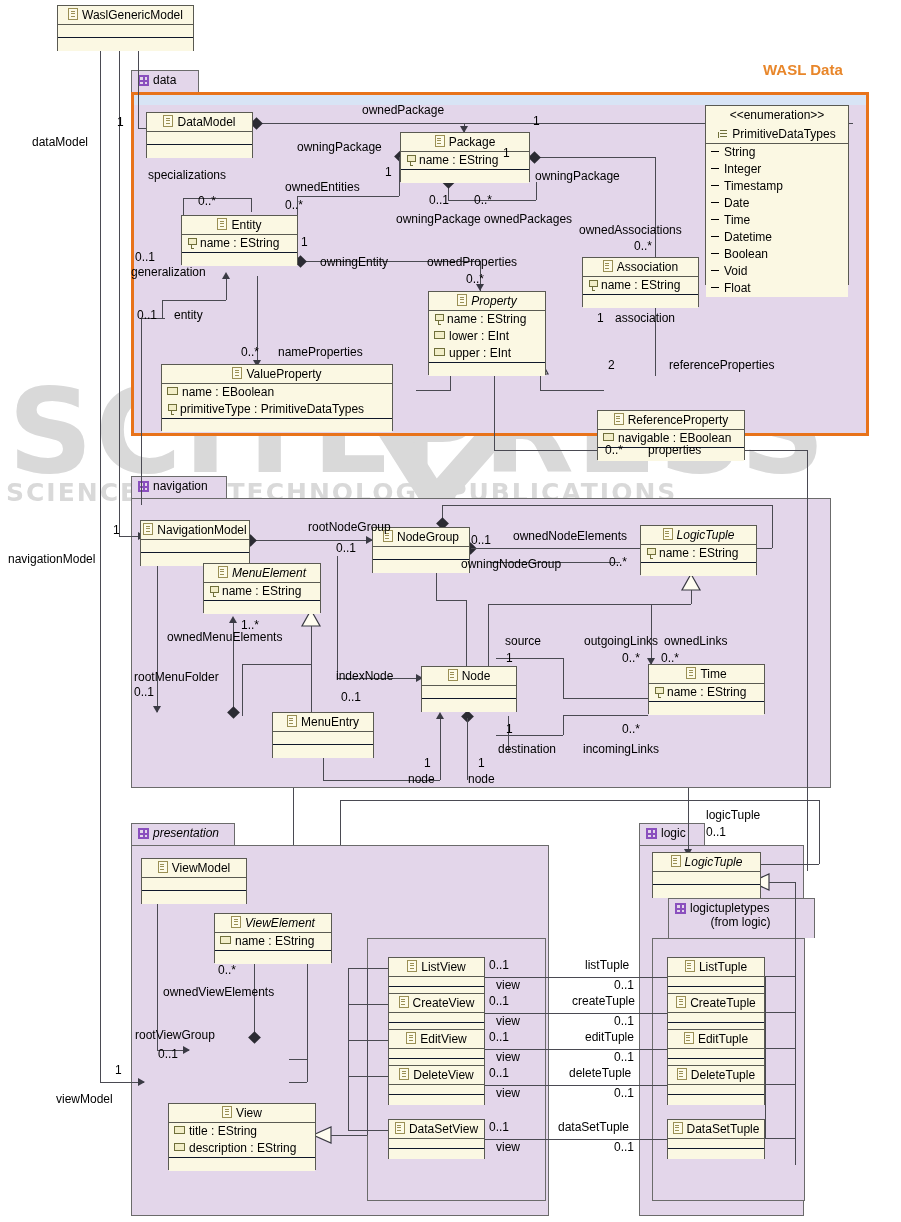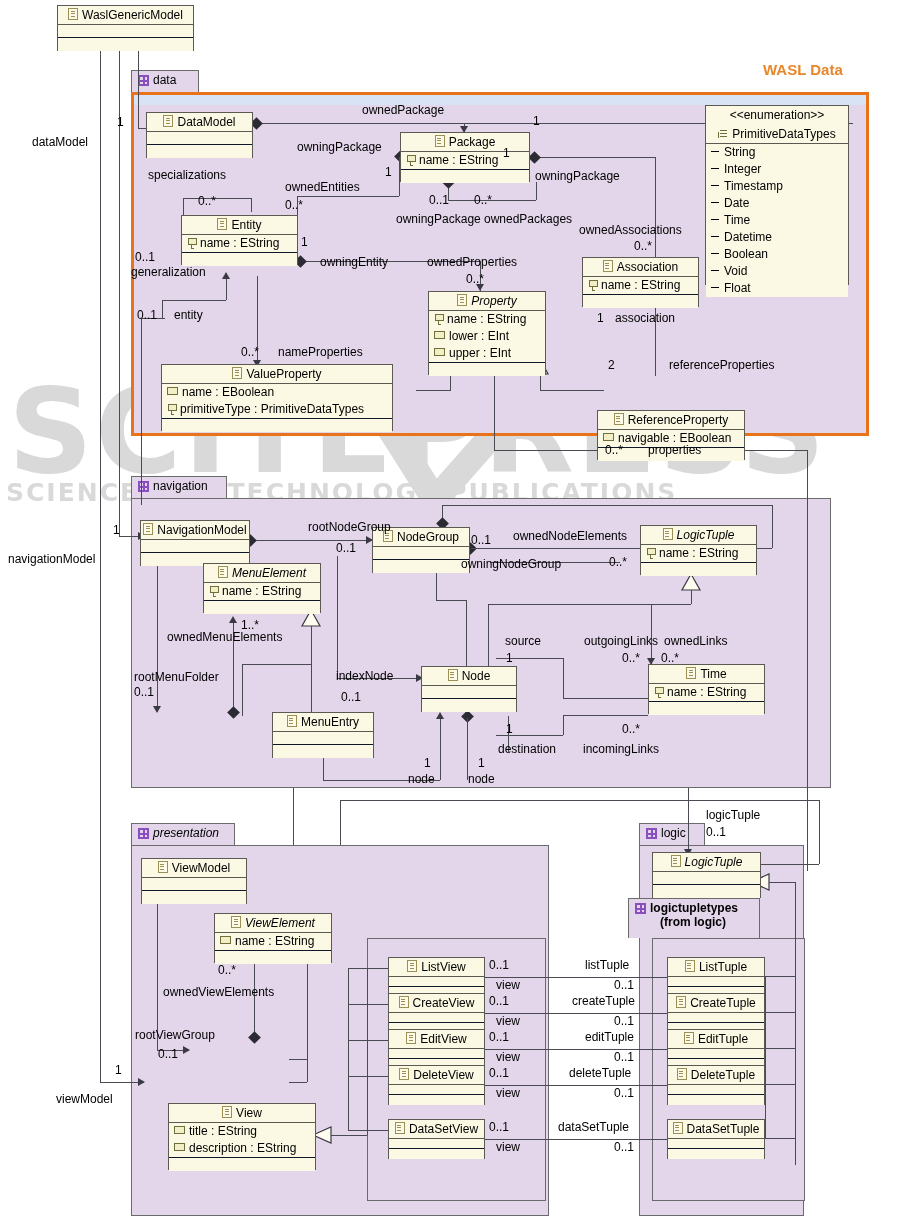--- a/index.html
+++ b/index.html
@@ -108,21 +108,21 @@
   </div>
   <div class="pkg" style="left:131px;top:845px;width:418px;height:371px;"></div>
 
   <div class="pkg" style="left:367px;top:938px;width:179px;height:263px;"></div>
 
   <div class="pkgtab" style="left:639px;top:823px;width:66px;height:22px;">
     <span class="gridicon gi"></span><span>logic</span>
   </div>
   <div class="pkg" style="left:639px;top:845px;width:165px;height:371px;"></div>
 
-  <div class="pkgtab" style="left:628px;top:898px;width:132px;height:40px;text-align:left;font-weight:bold;">
+  <div class="pkgtab" style="left:668px;top:898px;width:147px;height:40px;text-align:left;">
     <span class="gridicon gi"></span><span>logictupletypes</span>
     <span class="lbl2">(from logic)</span>
   </div>
   <div class="pkg" style="left:652px;top:938px;width:153px;height:263px;"></div>
 
   <div class="ln lnv" style="left:100px;top:42px;height:1040px;"></div>
   <div class="ln lnv" style="left:119px;top:42px;height:494px;"></div>
   <div class="ln lnv" style="left:138px;top:42px;height:86px;"></div>
   <div class="ln lnh" style="left:138px;top:128px;width:26px;"></div>
   <div class="ln lnh" style="left:119px;top:536px;width:25px;"></div>

